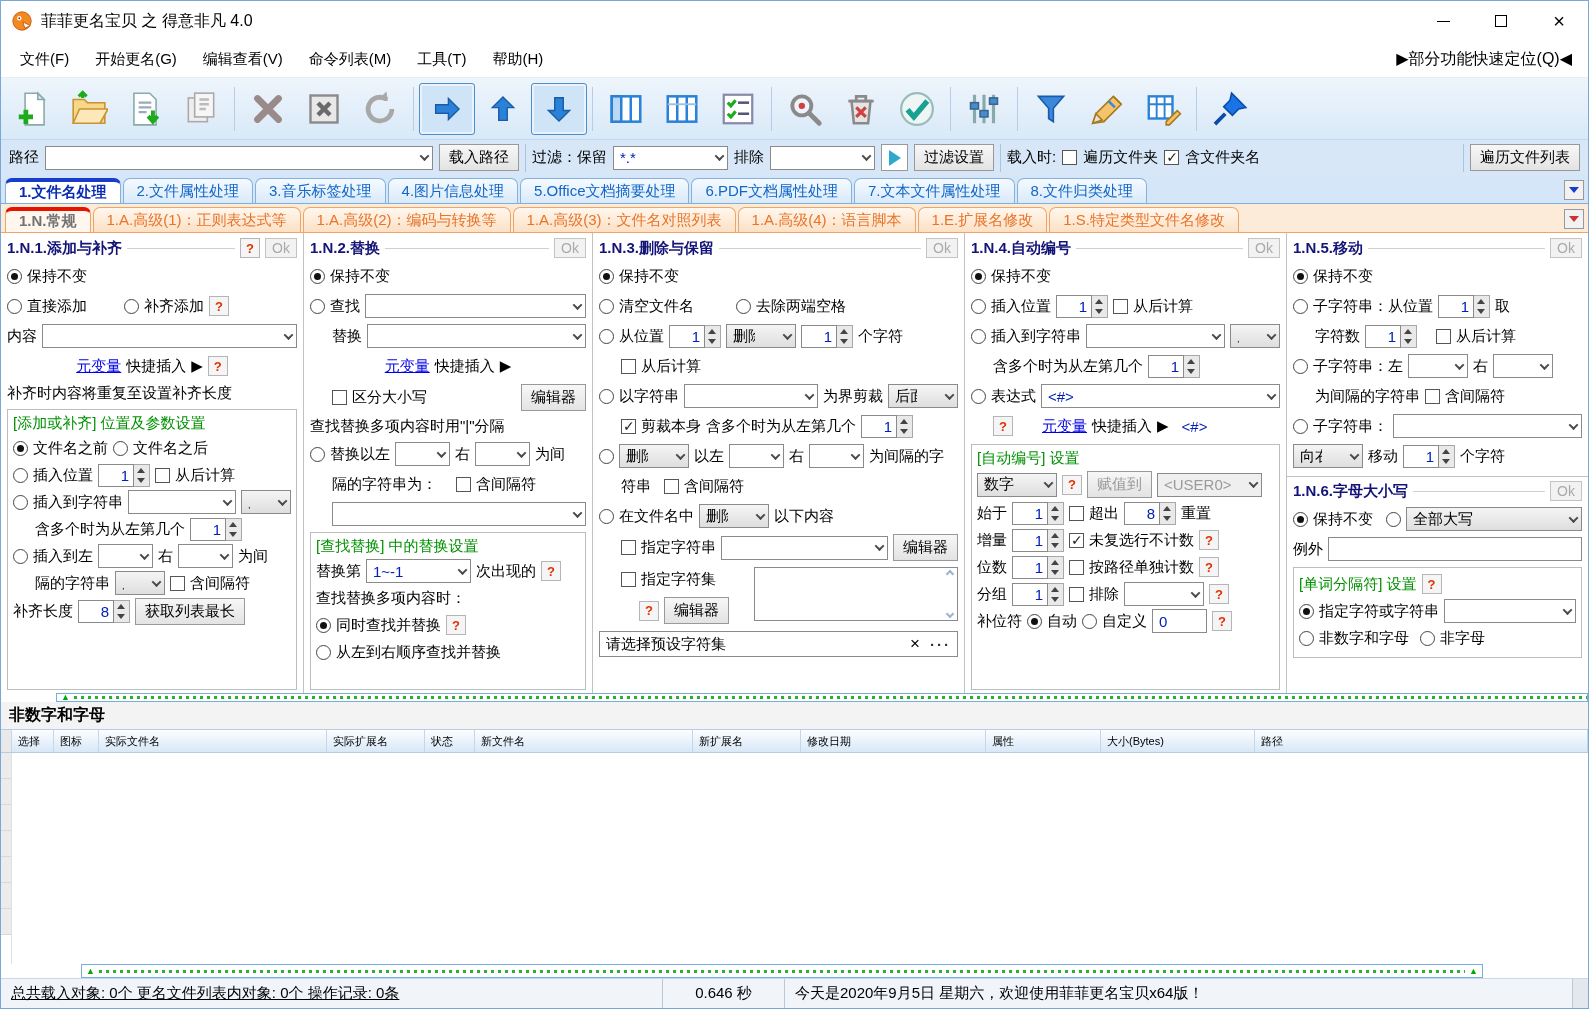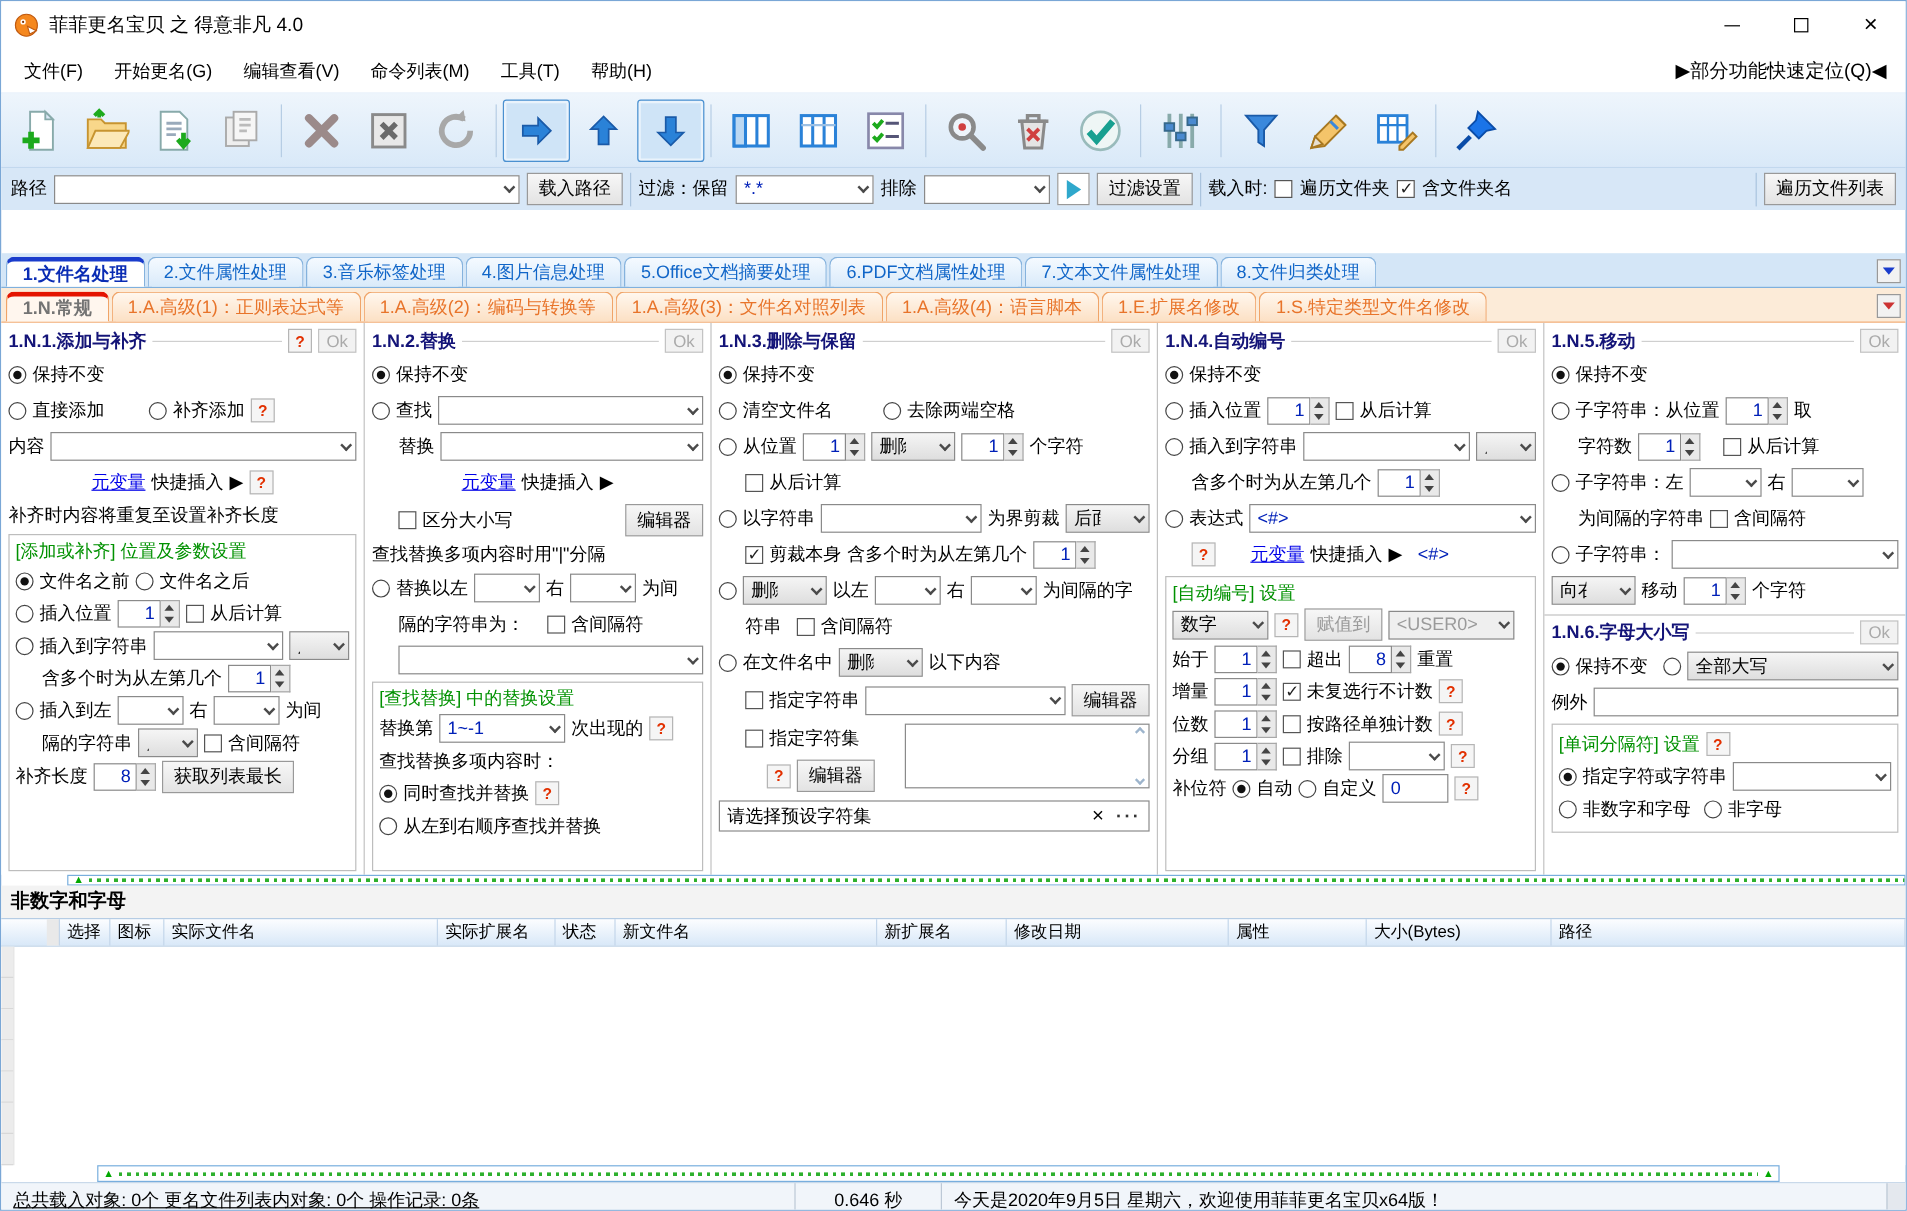--- a/index.html
+++ b/index.html
@@ -47,21 +47,21 @@
 .sd::after{content:"";position:absolute;left:3px;bottom:3px;border:4px solid transparent;border-top:5px solid #444;border-bottom:0;}
 .radio{width:15px;height:15px;border:1px solid #444;border-radius:50%;background:#fff;flex:none;position:relative;}
 .radio.on::after{content:"";position:absolute;inset:3px;background:#111;border-radius:50%;}
 .cb{width:15px;height:15px;border:1px solid #555;background:#fff;flex:none;position:relative;}
 .cb.on::after{content:"✓";position:absolute;left:1px;top:-2px;font-size:14px;font-weight:bold;color:#222;}
 .helpb{width:20px;height:20px;border:1px solid #b5b5b5;background:#f5f5f5;color:#e23000;font-weight:bold;font-size:13px;display:inline-flex;align-items:center;justify-content:center;flex:none;}
 .okb{width:32px;height:20px;border:1px solid #c3c3c3;background:#f2f2f2;color:#aaa;font-size:14px;display:inline-flex;align-items:center;justify-content:center;flex:none;}
 .link{color:#0000e8;text-decoration:underline;}
 
 .tabs{display:flex;align-items:flex-end;padding:2px 4px 0 4px;gap:2px;flex:none;}
-.tabs1{height:29px;background:#d4e6f7;border-bottom:1px solid #7fb0dd;margin-top:36px;}
+.tabs1{height:29px;background:#d4e6f7;border-bottom:1px solid #7fb0dd;}
 .tabs2{height:29px;background:#fcebd8;border-bottom:1px solid #f0a468;}
 .tab{height:25px;display:flex;align-items:center;padding:0 13px;border-radius:7px 7px 0 0;white-space:nowrap;font-size:15px;}
 .tabs1 .tab{border:1px solid #85b2dd;border-bottom:none;background:linear-gradient(#f5faff,#d9eafa);color:#1166c8;}
 .tabs1 .tab.active{background:#fff;color:#0a2cb4;font-weight:bold;border-top:4px solid #1a3ccc;}
 .tabs2 .tab{border:1px solid #f0a468;border-bottom:none;background:linear-gradient(#fff7ee,#fce0c4);color:#e8742a;}
 .tabs2 .tab.active{background:#fff6ee;color:#737373;font-weight:bold;border-top:4px solid #e41400;}
 .tabdrop{margin-left:auto;width:20px;height:20px;border:1px solid #999;background:#f2f2f2;display:flex;align-items:center;justify-content:center;margin-bottom:3px;}
 .tabdrop i{width:0;height:0;border-top:6px solid #c33;border-left:5px solid transparent;border-right:5px solid transparent;}
 .tabs1 .tabdrop i{border-top-color:#1a3ccc;}
 
@@ -91,21 +91,21 @@
 .hsplit{height:9px;display:flex;align-items:center;background:#fff;border:1px solid #78aede;flex:none;}
 .hsplit .dots{flex:1;height:3px;background-image:repeating-linear-gradient(90deg,#2db02d 0 3px,transparent 3px 7px);background-position:center;background-size:100% 3px;background-repeat:no-repeat;}
 .hsplit .tri{color:#00a800;font-size:9px;line-height:9px;padding:0 4px;}
 .sp1{margin-left:55px;}
 .sp2{height:14px;margin:0 105px 0 80px;}
 
 .listbar{height:27px;display:flex;align-items:center;background:#f3f3f3;padding:0 8px;flex:none;gap:8px;}
 .listbar .lt{font-weight:bold;font-size:16px;}
 .listbar .opts{margin-left:auto;display:flex;align-items:center;gap:7px;}
 .numbox{width:70px;height:21px;border:1px solid #8a8a8a;background:#fff;color:#0020b8;display:inline-flex;align-items:center;padding-left:4px;}
-.thead{height:24px;display:flex;background:linear-gradient(#fcfdff,#d8e8f8);border-top:1px solid #b5cce4;border-bottom:1px solid #b5cce4;flex:none;font-size:14px;padding-left:38px;}
+.thead{height:24px;display:flex;background:linear-gradient(#fcfdff,#d8e8f8);border-top:1px solid #b5cce4;border-bottom:1px solid #b5cce4;flex:none;font-size:11px;}
 .th{display:flex;align-items:center;padding-left:6px;border-right:1px solid #c4d6ea;white-space:nowrap;overflow:hidden;flex:none;}
 .stub{width:11px;background:#e9e9e9;border-right:1px solid #c4d6ea;flex:none;}
 .tbody{flex:1;background:#fff;display:flex;}
 .rowstubs{width:11px;background:#fff;border-right:1px solid #e0e0e0;display:flex;flex-direction:column;}
 .rowstubs i{height:26px;background:#ececec;border-bottom:1px solid #d8d8d8;}
 
 .statusbar{height:30px;display:flex;align-items:center;background:#f1f5fa;border-top:1px solid #c9d9ea;flex:none;font-size:15px;}
 .sb{display:flex;align-items:center;height:100%;padding:0 10px;border-right:1px solid #bcc8d6;white-space:nowrap;overflow:hidden;}
 .sb1{width:662px;text-decoration:underline;}
 .sb2{width:122px;justify-content:center;}

